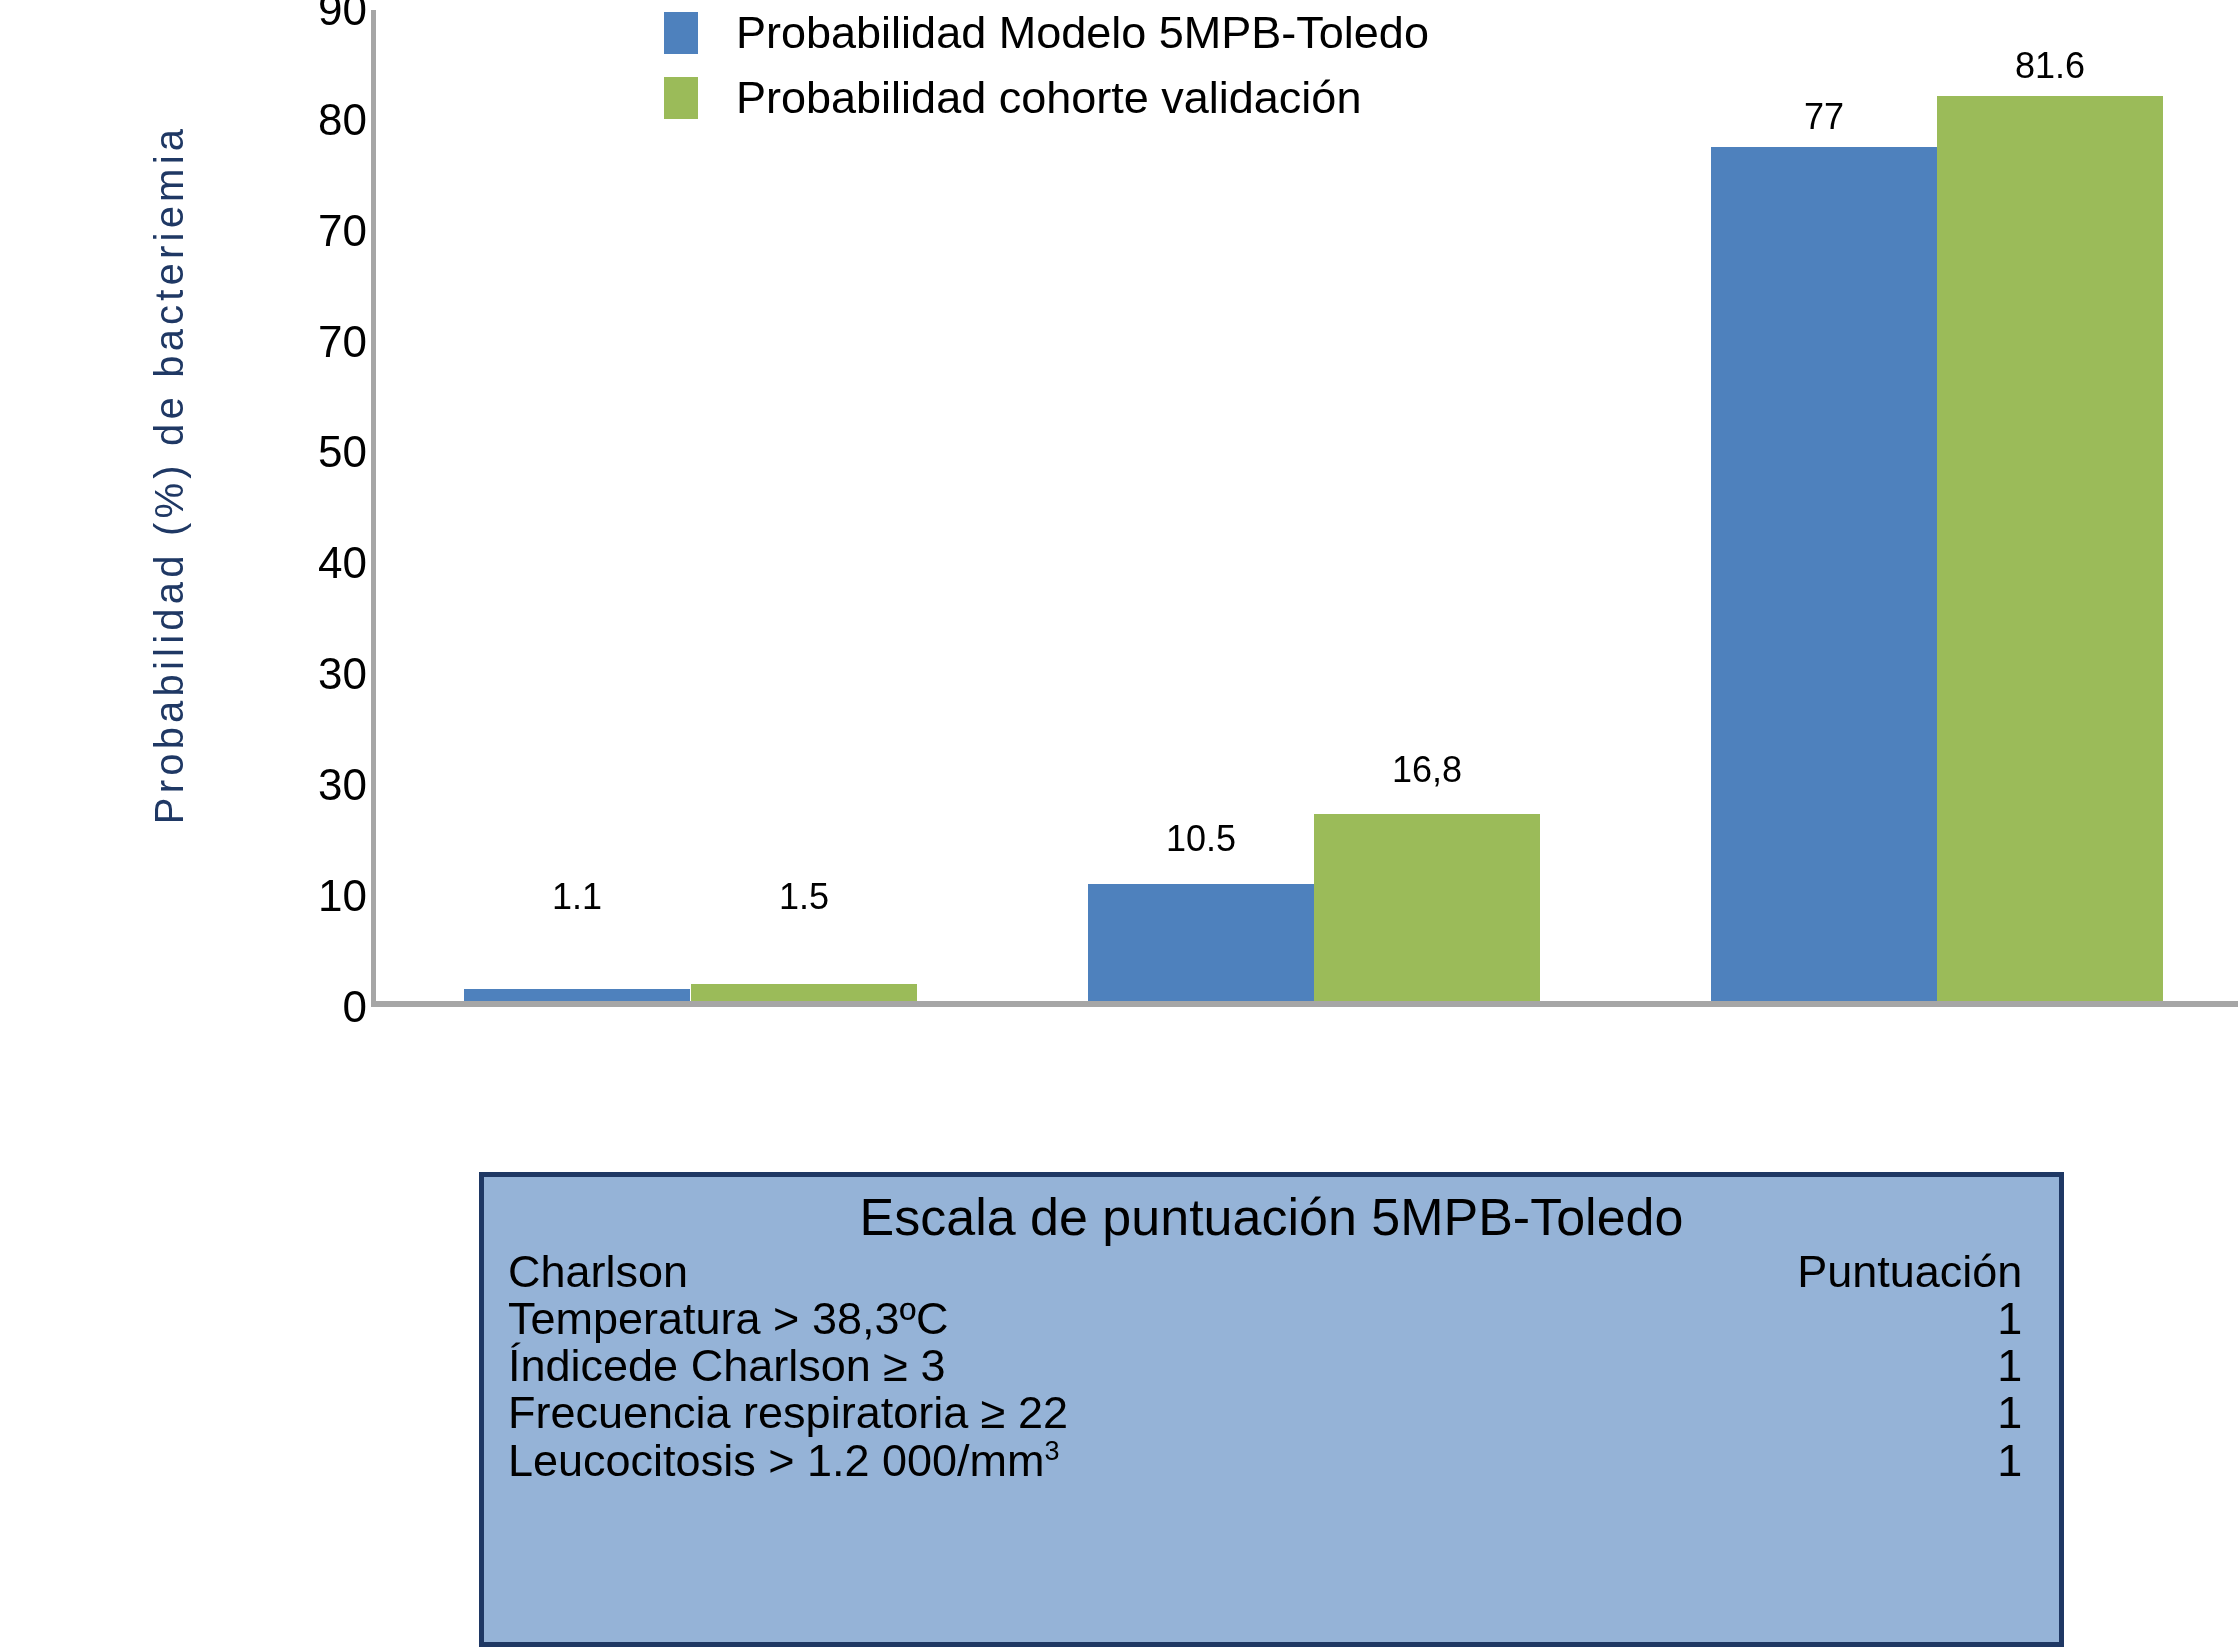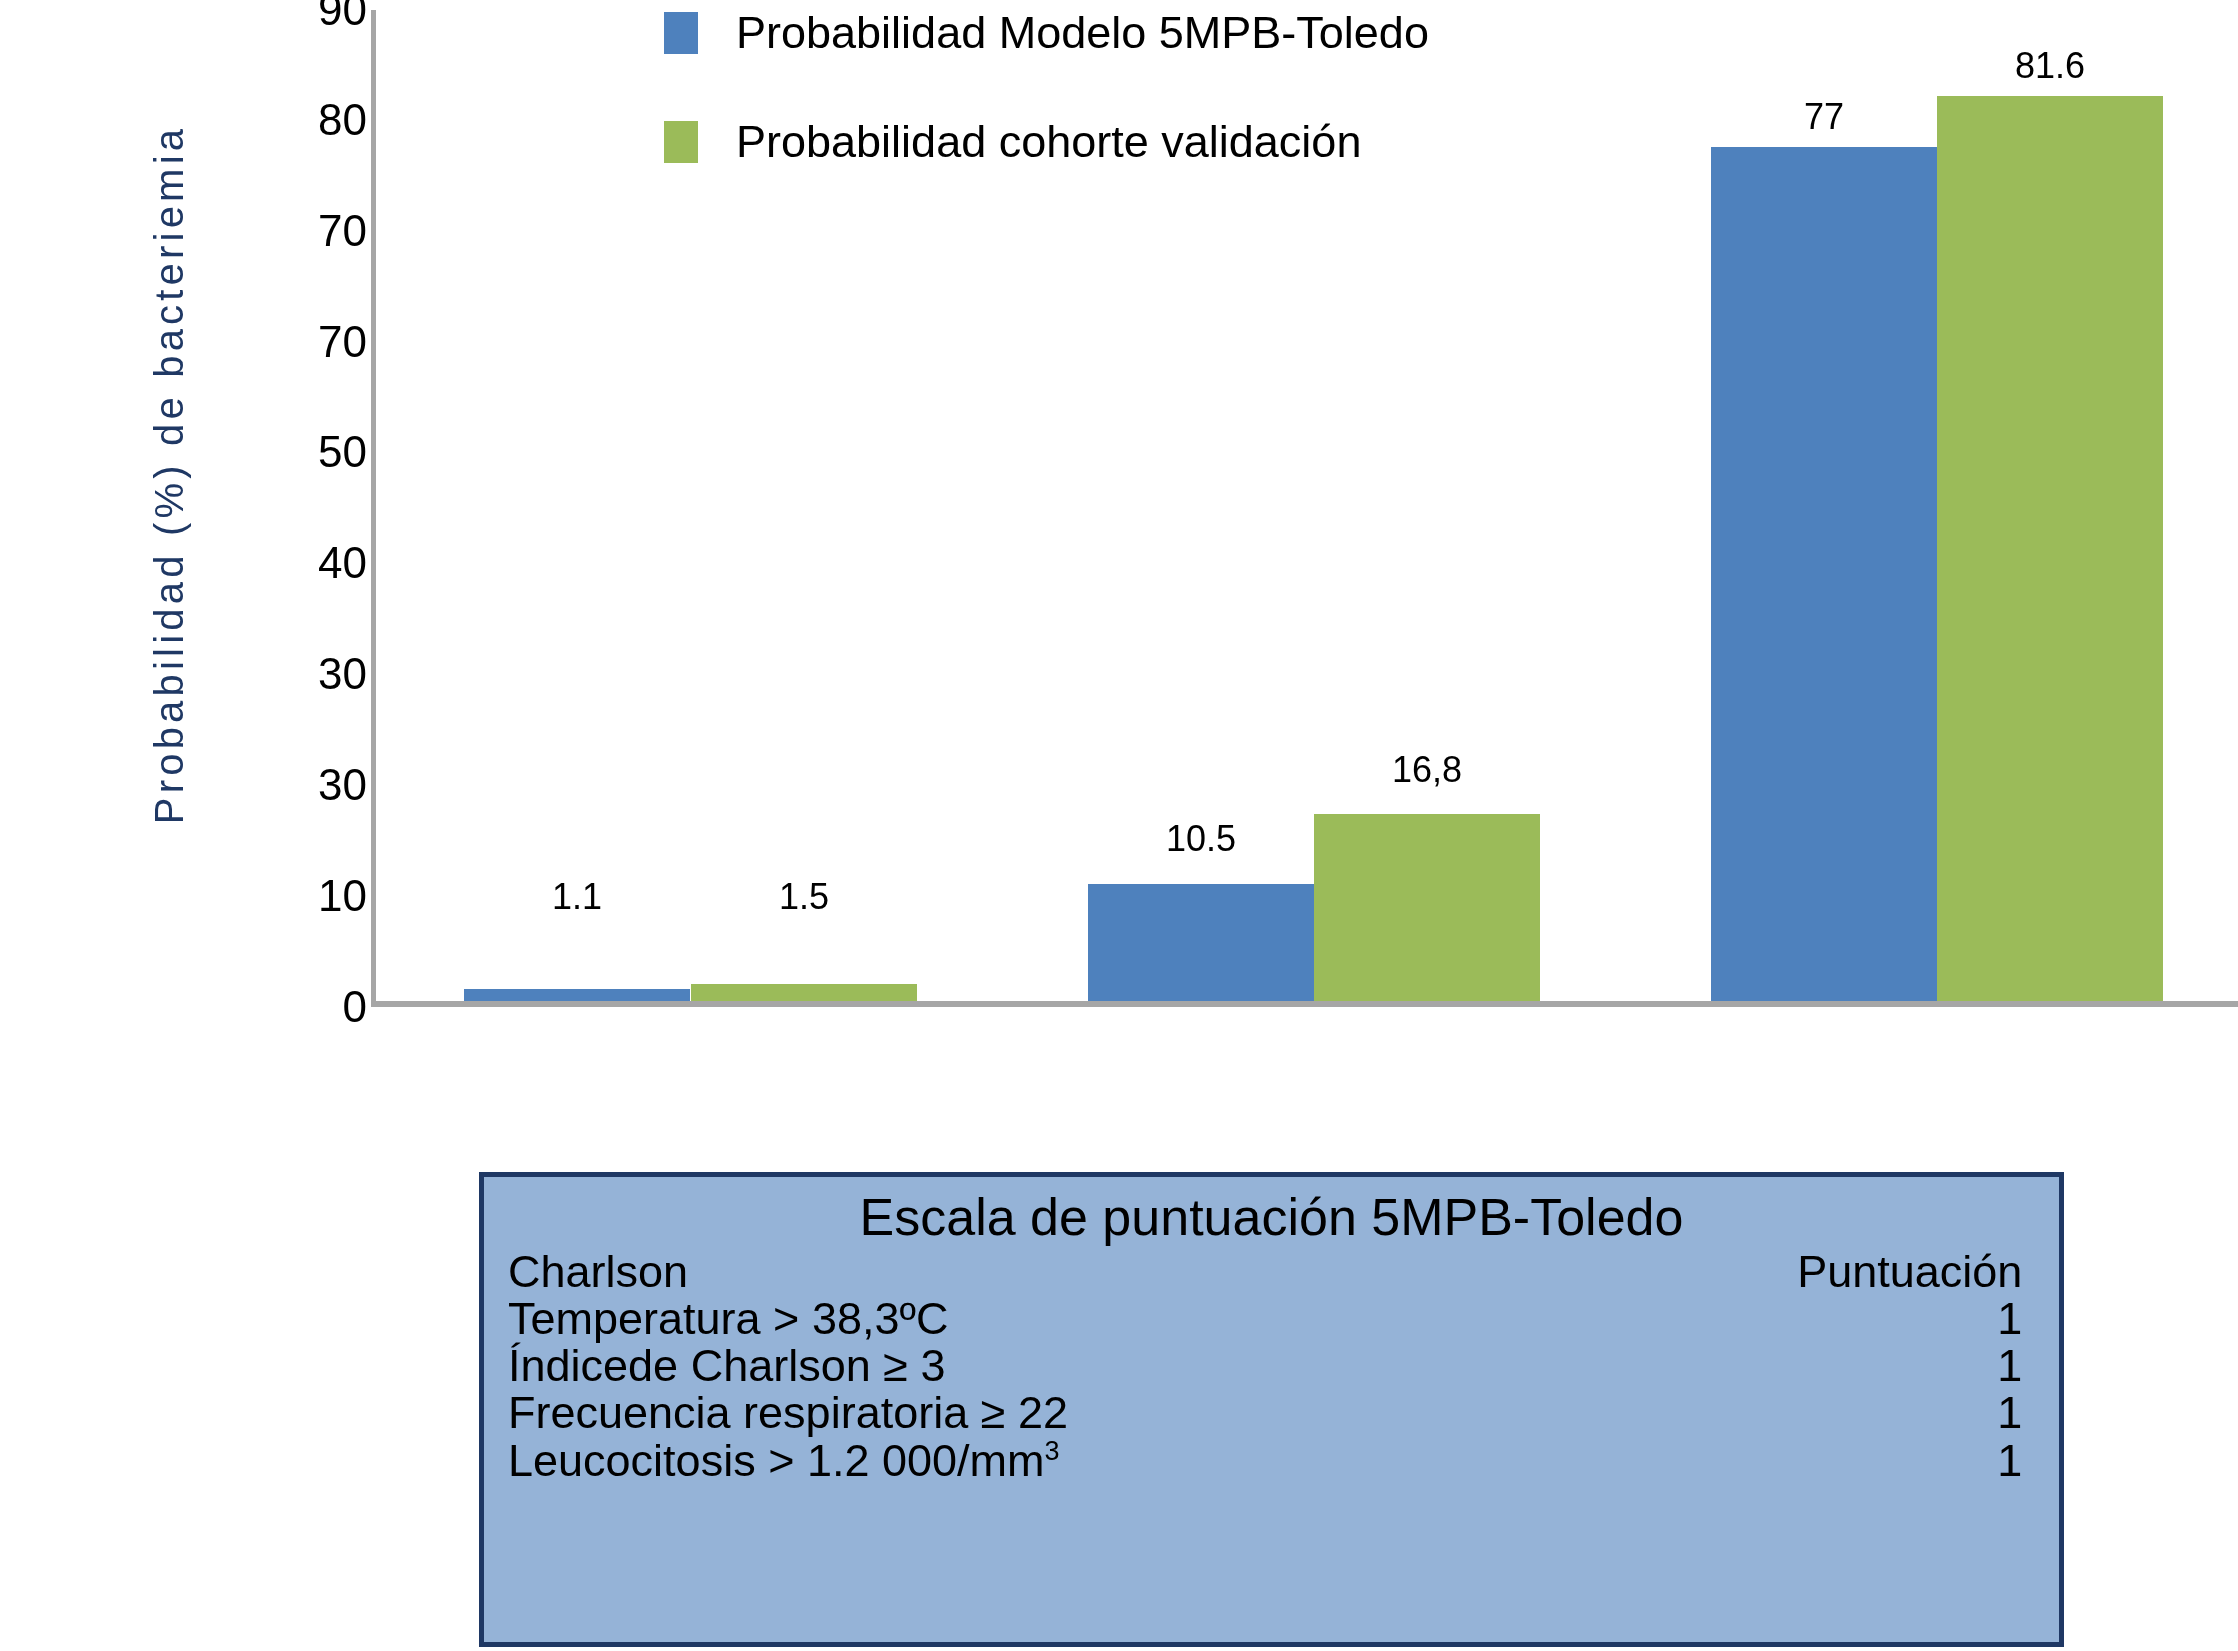--- a/index.html
+++ b/index.html
@@ -96,21 +96,21 @@
   .legend {
     position: absolute;
     left: 664px;
     top: 0px;
   }
   .legend-row {
     display: flex;
     align-items: center;
     height: 65px;
   }
-  .legend-row + .legend-row { margin-top: 44px; }
+  .legend-row + .legend-row { }
   .legend-swatch {
     width: 34px;
     height: 42px;
     flex: 0 0 auto;
   }
   .legend-swatch.series-a { background: #4E81BD; }
   .legend-swatch.series-b { background: #9BBB59; }
   .legend-text {
     margin-left: 38px;
     font-size: 45px;

